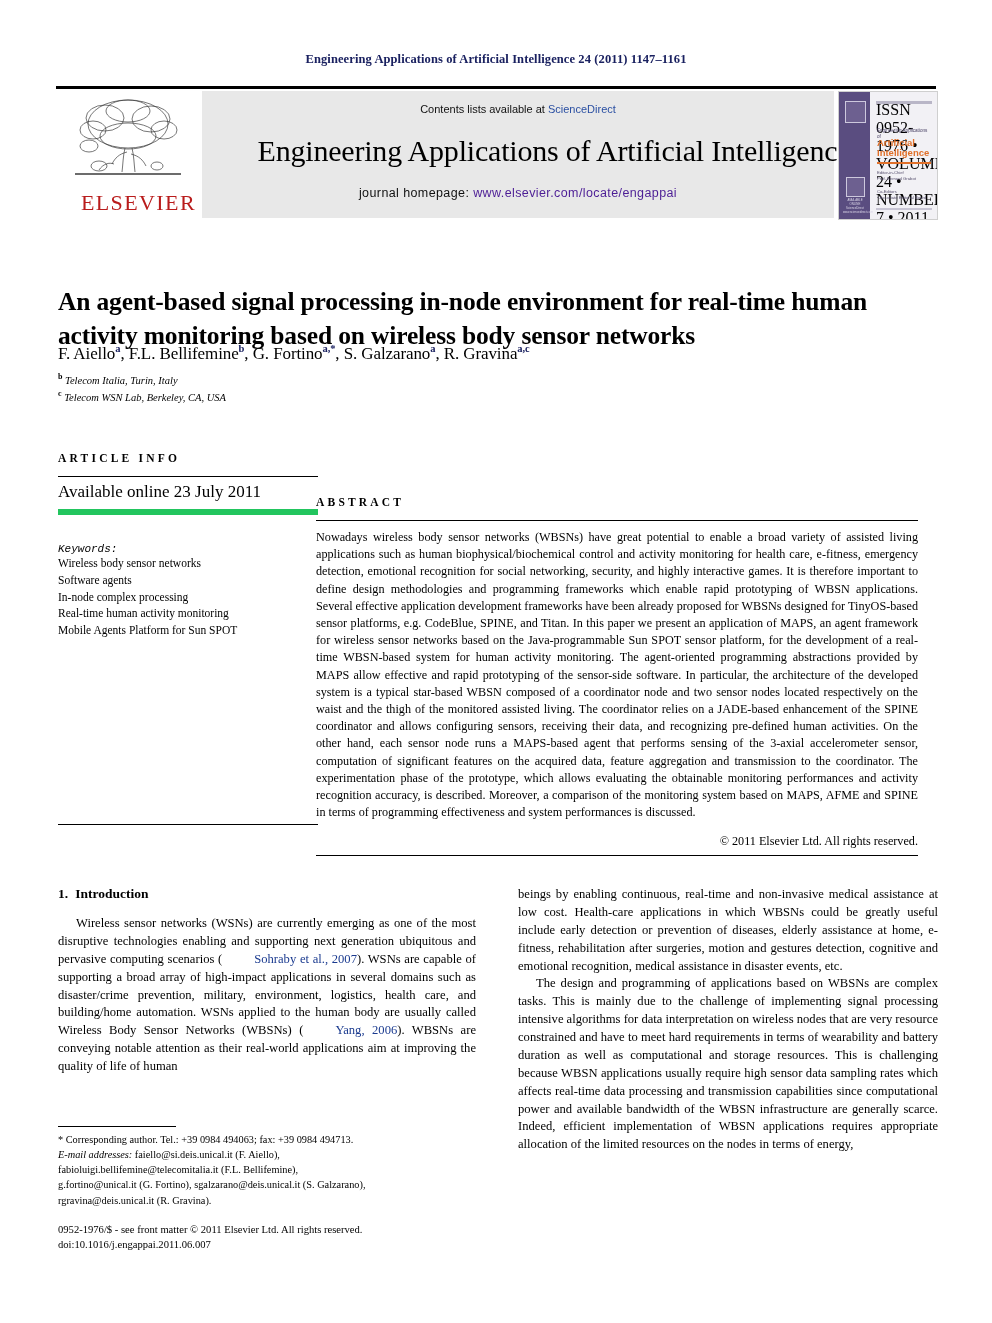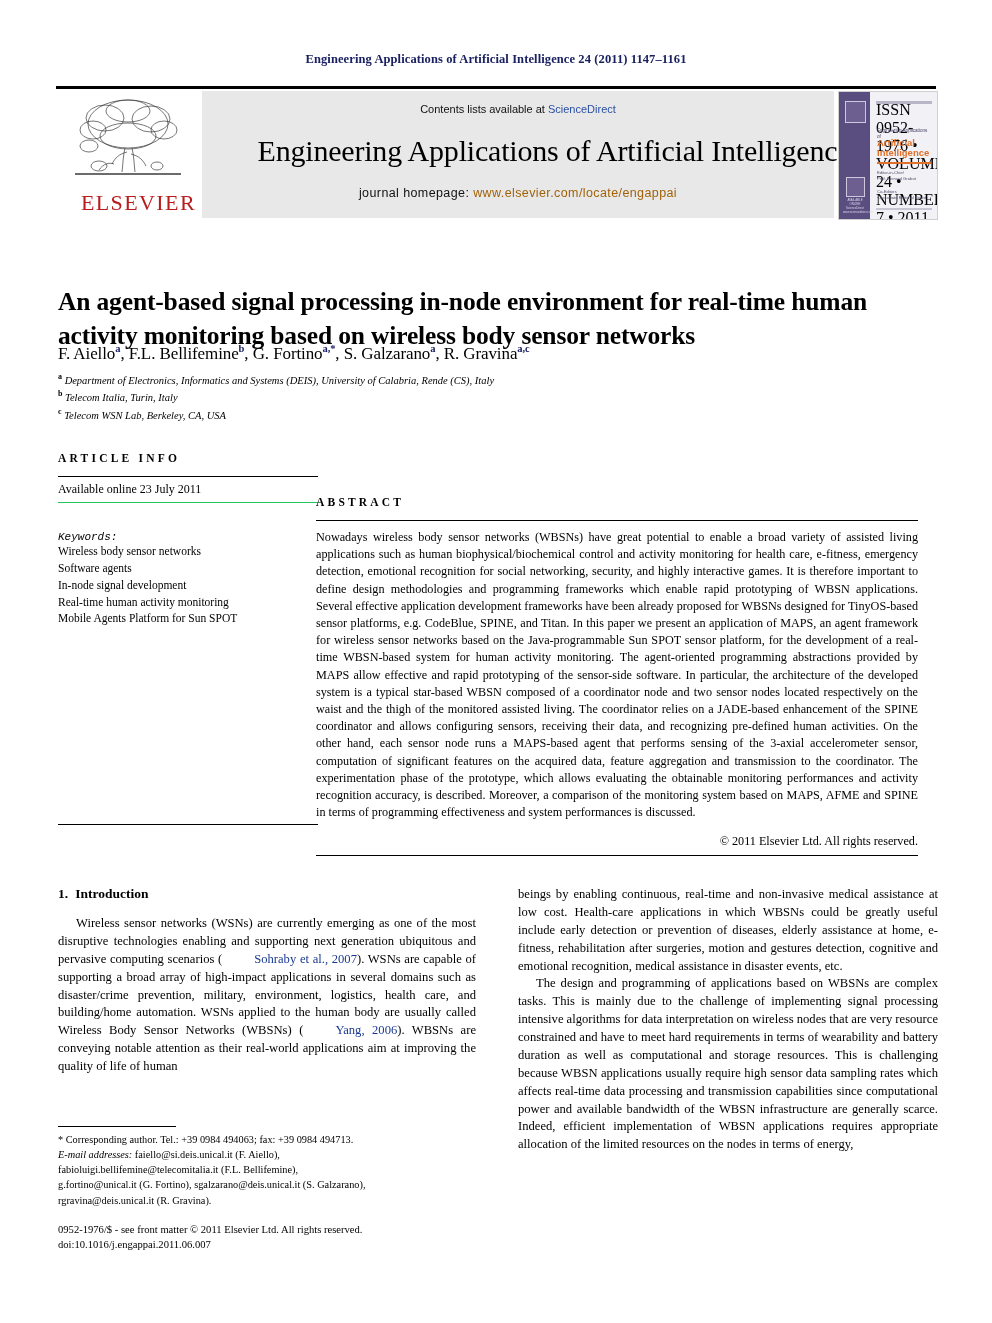--- a/index.html
+++ b/index.html
@@ -105,21 +105,21 @@
     position: absolute;
     left: 146px;
     top: 100px;
     width: 632px;
     text-align: center;
     font-family: "Liberation Sans", sans-serif;
     font-size: 12.5px;
     letter-spacing: 0.4px;
     color: #111;
   }
-  .homepage-line .hp-url { color: #a16207; }
+  .homepage-line .hp-url { color: #4c1d95; }
 
   
   .cover {
     position: absolute;
     left: 782px;
     top: 5px;
     width: 98px;
     height: 127px;
     background: #ffffff;
     border: 1px solid #cfcfcf;
@@ -262,23 +262,23 @@
     letter-spacing: 3.2px;
     margin: 0 0 12px 0;
   }
   .hr-thin {
     border: 0;
     border-top: 1px solid #000;
     margin: 0;
   }
   .hist {
     font-family: "Liberation Serif", serif;
-    font-size: 12px;
+    font-size: 17px;
     padding: 4px 0 5px 0;
-    border-bottom: 1px solid #22c55e;
+    border-bottom: 6px solid #22c55e;
     line-height: 1.35;
   }
   .kw-title {
     font-family: Liberation Mono, monospace;
     font-style: italic;
     font-size: 11px;
     margin-top: 28px;
   }
   .kw-list {
     font-family: "Liberation Serif", serif;
@@ -436,34 +436,33 @@
 
   <div class="authors">
     <span>F. Aiello</span><sup>a</sup>,
     <span>F.L. Bellifemine</span><sup>b</sup>,
     <span>G. Fortino</span><sup>a,*</sup>,
     <span>S. Galzarano</span><sup>a</sup>,
     <span>R. Gravina</span><sup>a,c</sup>
   </div>
 
   <div class="affils">
-    <div><sup>a</sup> <span>Department of Electronics, Informatics and Systems (DEIS), University of Calabria, Rende (CS), Italy</span></div>
     <div><sup>b</sup> <span>Telecom Italia, Turin, Italy</span></div>
     <div><sup>c</sup> <span>Telecom WSN Lab, Berkeley, CA, USA</span></div>
   </div>
 
   <div class="info-col">
     <div class="sec-head">ARTICLE INFO</div>
     <hr class="hr-thin">
     <div class="hist">Available online 23 July 2011</div>
     <div class="kw-title">Keywords:</div>
     <div class="kw-list">
       <div>Wireless body sensor networks</div>
       <div>Software agents</div>
-      <div>In-node signal development</div>
+      <div>In-node complex processing</div>
       <div>Real-time human activity monitoring</div>
       <div>Mobile Agents Platform for Sun SPOT</div>
     </div>
   </div>
   <hr class="info-rule-bottom">
 
   <div class="abs-col">
     <div class="sec-head">ABSTRACT</div>
     <hr class="hr-thin">
     <p class="abs-body">Nowadays wireless body sensor networks (WBSNs) have great potential to enable a broad variety of assisted living applications such as human biophysical/biochemical control and activity monitoring for health care, e-fitness, emergency detection, emotional recognition for social networking, security, and highly interactive games. It is therefore important to define design methodologies and programming frameworks which enable rapid prototyping of WBSN applications. Several effective application development frameworks have been already proposed for WBSNs designed for TinyOS-based sensor platforms, e.g. CodeBlue, SPINE, and Titan. In this paper we present an application of MAPS, an agent framework for wireless sensor networks based on the Java-programmable Sun SPOT sensor platform, for the development of a real-time WBSN-based system for human activity monitoring. The agent-oriented programming abstractions provided by MAPS allow effective and rapid prototyping of the sensor-side software. In particular, the architecture of the developed system is a typical star-based WBSN composed of a coordinator node and two sensor nodes located respectively on the waist and the thigh of the monitored assisted living. The coordinator relies on a JADE-based enhancement of the SPINE coordinator and allows configuring sensors, receiving their data, and recognizing pre-defined human activities. On the other hand, each sensor node runs a MAPS-based agent that performs sensing of the 3-axial accelerometer sensor, computation of significant features on the acquired data, feature aggregation and transmission to the coordinator. The experimentation phase of the prototype, which allows evaluating the obtainable monitoring performances and activity recognition accuracy, is described. Moreover, a comparison of the monitoring system based on MAPS, AFME and SPINE in terms of programming effectiveness and system performances is discussed.</p>

